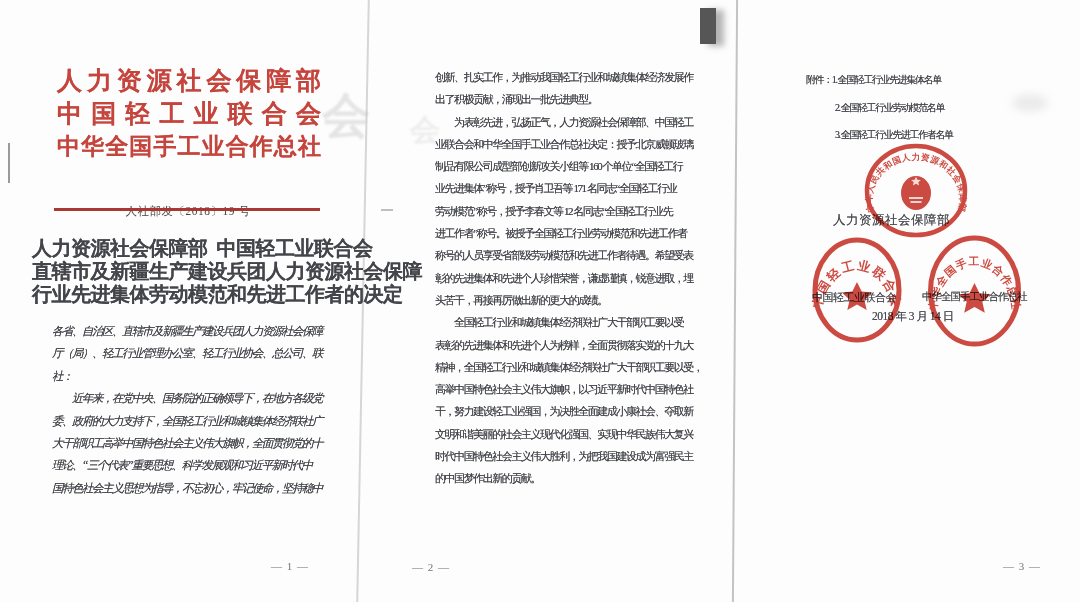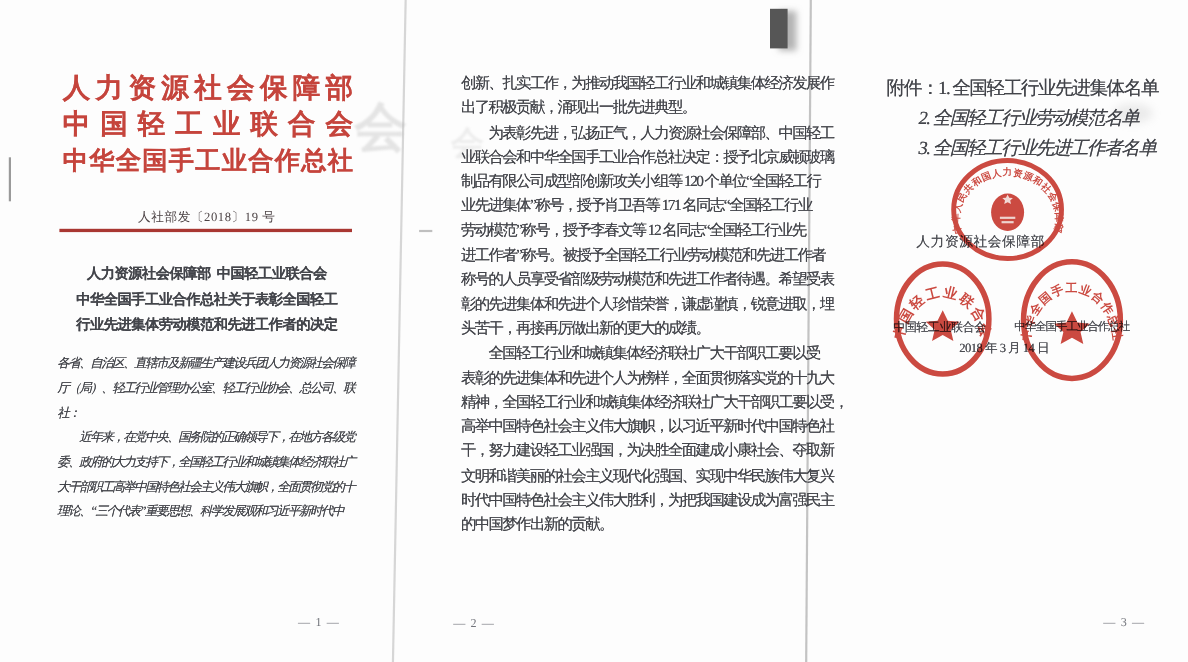--- a/index.html
+++ b/index.html
@@ -18,38 +18,38 @@
   #watermark-1{left:322px;top:84px;font-size:48px;}
   #watermark-2{left:410px;top:110px;font-size:30px;opacity:.22;}
   
   .body-block .line{white-space:pre;color:#43454b;text-shadow:0 0 .45px rgba(70,70,75,.85);}
   .pagenum{position:absolute;font-size:11px;color:#71737a;letter-spacing:1px;}
   
   #p1-header{position:absolute;left:57px;top:64px;width:264px;color:#c5443c;font-weight:700;}
   #p1-header .hdr-line{display:flex;justify-content:space-between;font-size:25px;line-height:33px;
                        text-shadow:0 0 .6px rgba(197,68,60,.7);}
   #p1-header .hdr-line:nth-child(3){font-size:23px;}
-  #p1-docnum{position:absolute;left:38px;top:190px;width:300px;text-align:center;font-size:11.5px;
+  #p1-docnum{position:absolute;left:38px;top:204px;width:300px;text-align:center;font-size:11.5px;
              color:#4c4345;letter-spacing:.5px;}
   #p1-rule{position:absolute;left:54px;top:208px;width:266px;height:2.5px;background:#a93732;}
   #p1-title{position:absolute;left:32px;top:237px;width:312px;text-align:center;font-weight:700;
-            font-size:13px;color:#33353a;}
+            font-size:20px;color:#33353a;}
   #p1-title .line{line-height:23px;letter-spacing:-.5px;white-space:pre;text-shadow:0 0 .4px rgba(50,50,55,.8);}
   #p1-body{position:absolute;left:52px;top:320px;width:280px;font-size:11.5px;letter-spacing:-1.5px;font-style:italic;}
   #p1-body .line{line-height:22.4px;}
   #p1-pagenum{left:271px;top:560px;}
   
-  #p2-body{position:absolute;left:419px;top:66px;width:262px;font-size:14px;letter-spacing:-1.45px;}
+  #p2-body{position:absolute;left:435px;top:66px;width:262px;font-size:11px;letter-spacing:-1.45px;}
   #p2-body .line{line-height:22.3px;}
   #p2-dash{position:absolute;left:381px;top:209px;width:12px;height:2px;background:#bfbfbf;}
   #p2-pagenum{left:412px;top:561px;}
   
-  #p3-attachments{position:absolute;left:806px;top:66px;width:210px;font-size:17px;letter-spacing:-1.4px;}
+  #p3-attachments{position:absolute;left:806px;top:66px;width:210px;font-size:10px;letter-spacing:-1.4px;}
   #p3-attachments .line{line-height:27.5px;}
-  #p3-attachments .line + .line{padding-left:29px;font-style:italic;}
+  #p3-attachments .line + .line{padding-left:29px;}
   .signature{position:absolute;color:#4a4c52;text-shadow:0 0 .4px rgba(70,70,75,.8);white-space:nowrap;}
   #p3-sig-top{left:833px;top:212px;font-size:12.5px;letter-spacing:.5px;}
   #p3-sig-left{left:812px;top:290px;font-size:11px;letter-spacing:-.5px;}
   #p3-sig-right{left:922px;top:290px;font-size:10.5px;letter-spacing:-1px;}
   #p3-date{left:872px;top:309px;font-size:11.5px;letter-spacing:-.5px;}
   #p3-pagenum{left:1003px;top:560px;}
   .seal{position:absolute;mix-blend-mode:multiply;opacity:.92;}
   #seal-mohrss{left:863px;top:142px;width:106px;height:97px;}
   #seal-clii{left:811px;top:236px;width:92px;height:108px;}
   #seal-handicraft{left:926px;top:234px;width:97px;height:114px;}
@@ -102,43 +102,44 @@
           <span>合</span>
           <span>作</span>
           <span>总</span>
           <span>社</span>
         </div>
     </div>
     <div id="p1-docnum">人社部发〔2018〕19 号</div>
     <div id="p1-rule"></div>
     <div id="p1-title" class="body-block">
         <div class="line">人力资源社会保障部  中国轻工业联合会</div>
-        <div class="line">中华全国手工业合作总社关于表彰全国轻工</div>
+        <div class="line">直辖市及新疆生产建设兵团人力资源社会保障</div>
         <div class="line">行业先进集体劳动模范和先进工作者的决定</div>
       </div>
     <div id="p1-body" class="body-block">
         <div class="line">各省、自治区、直辖市及新疆生产建设兵团人力资源社会保障</div>
         <div class="line">厅（局）、轻工行业管理办公室、轻工行业协会、总公司、联</div>
         <div class="line">社：</div>
         <div class="line">　　近年来，在党中央、国务院的正确领导下，在地方各级党</div>
         <div class="line">委、政府的大力支持下，全国轻工行业和城镇集体经济联社广</div>
         <div class="line">大干部职工高举中国特色社会主义伟大旗帜，全面贯彻党的十</div>
         <div class="line">理论、“三个代表”重要思想、科学发展观和习近平新时代中</div>
+        <div class="line">国特色社会主义思想为指导，不忘初心，牢记使命，坚持稳中</div>
       </div>
     <div id="p1-pagenum" class="pagenum">— 1 —</div>
   </div>
 
   <div>
     <div id="p2-dash"></div>
     <div id="p2-body" class="body-block">
         <div class="line">创新、扎实工作，为推动我国轻工行业和城镇集体经济发展作</div>
         <div class="line">出了积极贡献，涌现出一批先进典型。</div>
         <div class="line">　　为表彰先进，弘扬正气，人力资源社会保障部、中国轻工</div>
         <div class="line">业联合会和中华全国手工业合作总社决定：授予北京威顿玻璃</div>
-        <div class="line">制品有限公司成型部创新攻关小组等 120 个单位“全国轻工行</div>
+        <div class="line">制品有限公司成型部创新攻关小组等 160 个单位“全国轻工行</div>
         <div class="line">业先进集体”称号，授予肖卫吾等 171 名同志“全国轻工行业</div>
         <div class="line">劳动模范”称号，授予李春文等 12 名同志“全国轻工行业先</div>
         <div class="line">进工作者”称号。被授予全国轻工行业劳动模范和先进工作者</div>
         <div class="line">称号的人员享受省部级劳动模范和先进工作者待遇。希望受表</div>
         <div class="line">彰的先进集体和先进个人珍惜荣誉，谦虚谨慎，锐意进取，埋</div>
         <div class="line">头苦干，再接再厉做出新的更大的成绩。</div>
         <div class="line">　　全国轻工行业和城镇集体经济联社广大干部职工要以受</div>
         <div class="line">表彰的先进集体和先进个人为榜样，全面贯彻落实党的十九大</div>
         <div class="line">精神，全国轻工行业和城镇集体经济联社广大干部职工要以受，</div>
         <div class="line">高举中国特色社会主义伟大旗帜，以习近平新时代中国特色社</div>

